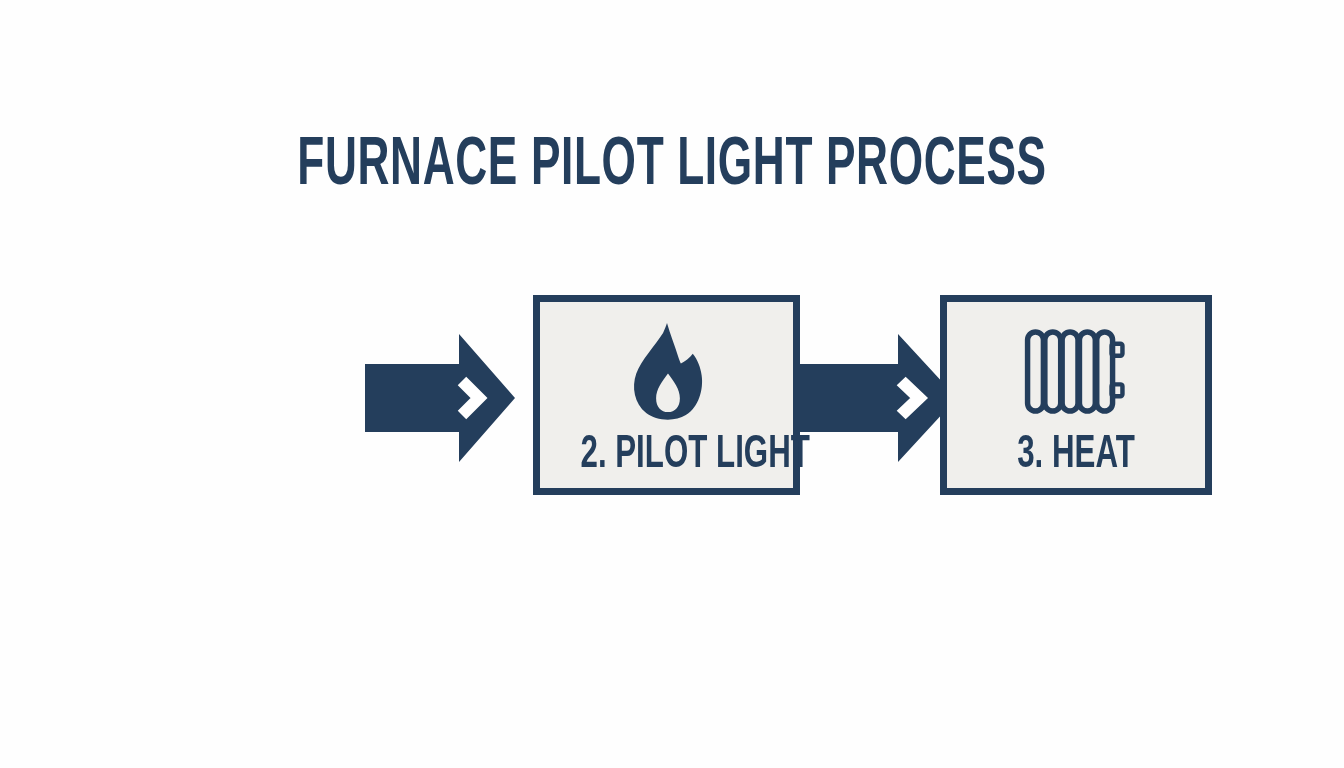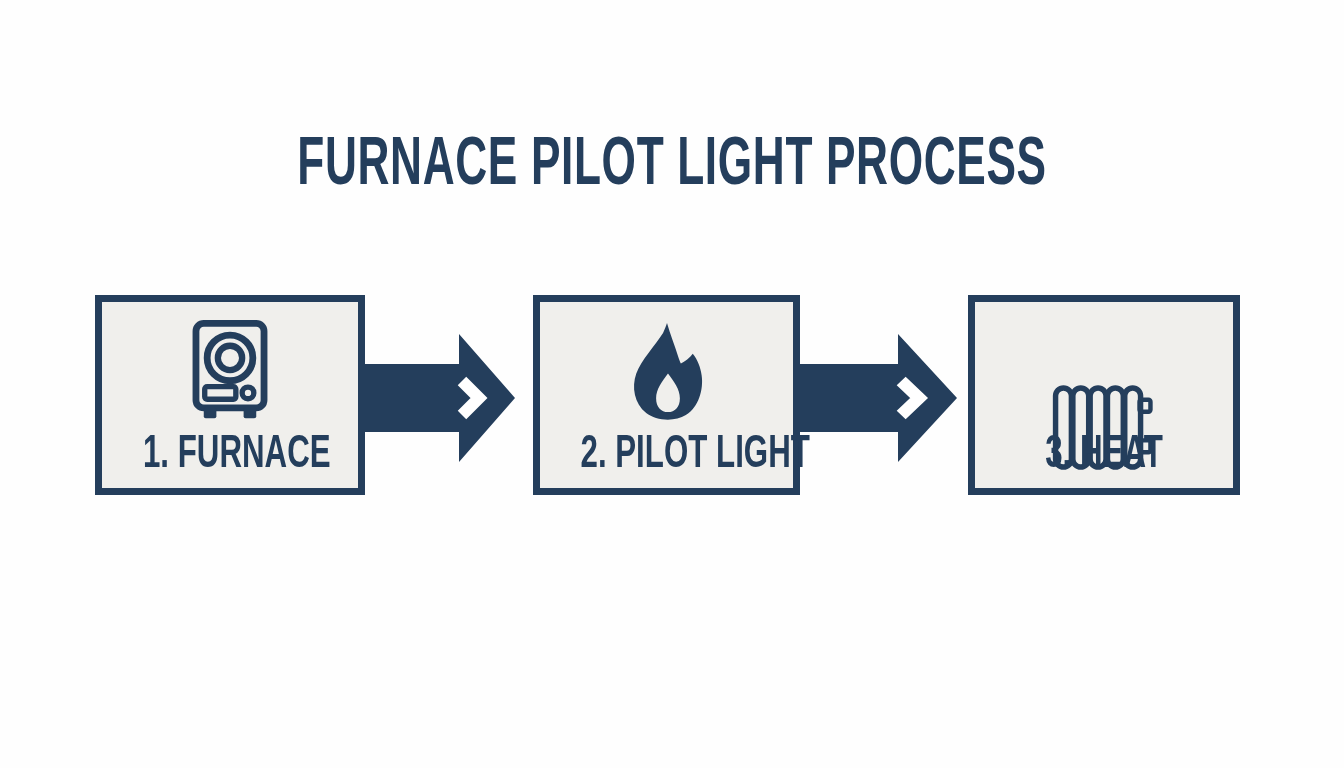--- a/index.html
+++ b/index.html
@@ -34,21 +34,21 @@
   
   .step-box{
     position:absolute;
     top:295px;height:200px;
     background:var(--box-fill);
     border:7px solid var(--navy);
     display:flex;flex-direction:column;align-items:center;
   }
   .step-box.b1{left:95px;width:270px;}
   .step-box.b2{left:533px;width:267px;}
-  .step-box.b3{left:968px;width:272px;justify-content:flex-end;}
+  .step-box.b3{left:940px;width:272px;}
 
   .icon-zone{
     height:122px;
     margin-top:8px;
     display:flex;align-items:center;justify-content:center;
   }
   .step-label{
     position:absolute;
     bottom:14px;left:0;right:0;
     text-align:center;
@@ -75,34 +75,20 @@
   .sw45{stroke-width:4.5;}
   .fill-navy{fill:var(--navy);stroke:none;}
 </style>
 </head>
 <body>
 
 <div class="canvas">
 
   <h1 class="title">FURNACE PILOT LIGHT PROCESS</h1>
 
-  <div class="step-box b1">
-    <div class="icon-zone">
-      <svg width="78" height="105" viewBox="0 0 80 108" aria-hidden="true">
-        <rect class="ico sw7" x="5" y="4.5" width="70" height="87" rx="8"></rect>
-        <rect class="fill-navy" x="13" y="91" width="13" height="11" rx="2"></rect>
-        <rect class="fill-navy" x="54" y="91" width="13" height="11" rx="2"></rect>
-        <circle class="ico sw7" cx="40" cy="40" r="23.5"></circle>
-        <circle class="ico sw65" cx="40" cy="40" r="12.5"></circle>
-        <rect class="ico sw55" x="14" y="69.5" width="32" height="13" rx="2.5"></rect>
-        <circle class="ico sw55" cx="58.5" cy="76" r="6"></circle>
-      </svg>
-    </div>
-    <div class="step-label">1. FURNACE</div>
-  </div>
 
   <div class="flow-arrow a1">
     <svg viewBox="0 0 150 130" preserveAspectRatio="none" aria-hidden="true">
       <polygon points="0,31 94,31 94,1 150,65 94,129 94,99 0,99" fill="#243e5c"></polygon>
       <path d="M 97 48 L 114 65 L 97 82" stroke="#ffffff" stroke-width="12" fill="none"></path>
     </svg>
   </div>
 
   <div class="step-box b2">
     <div class="icon-zone">

